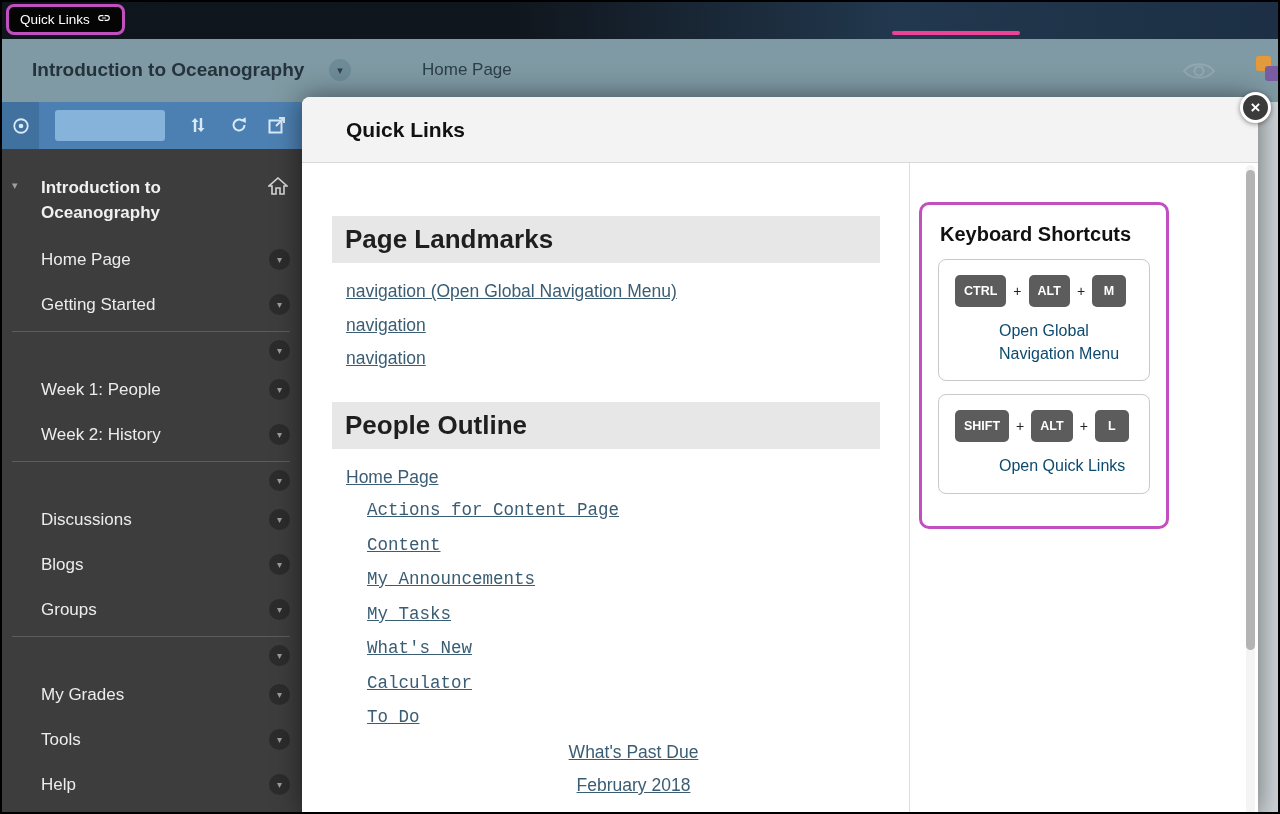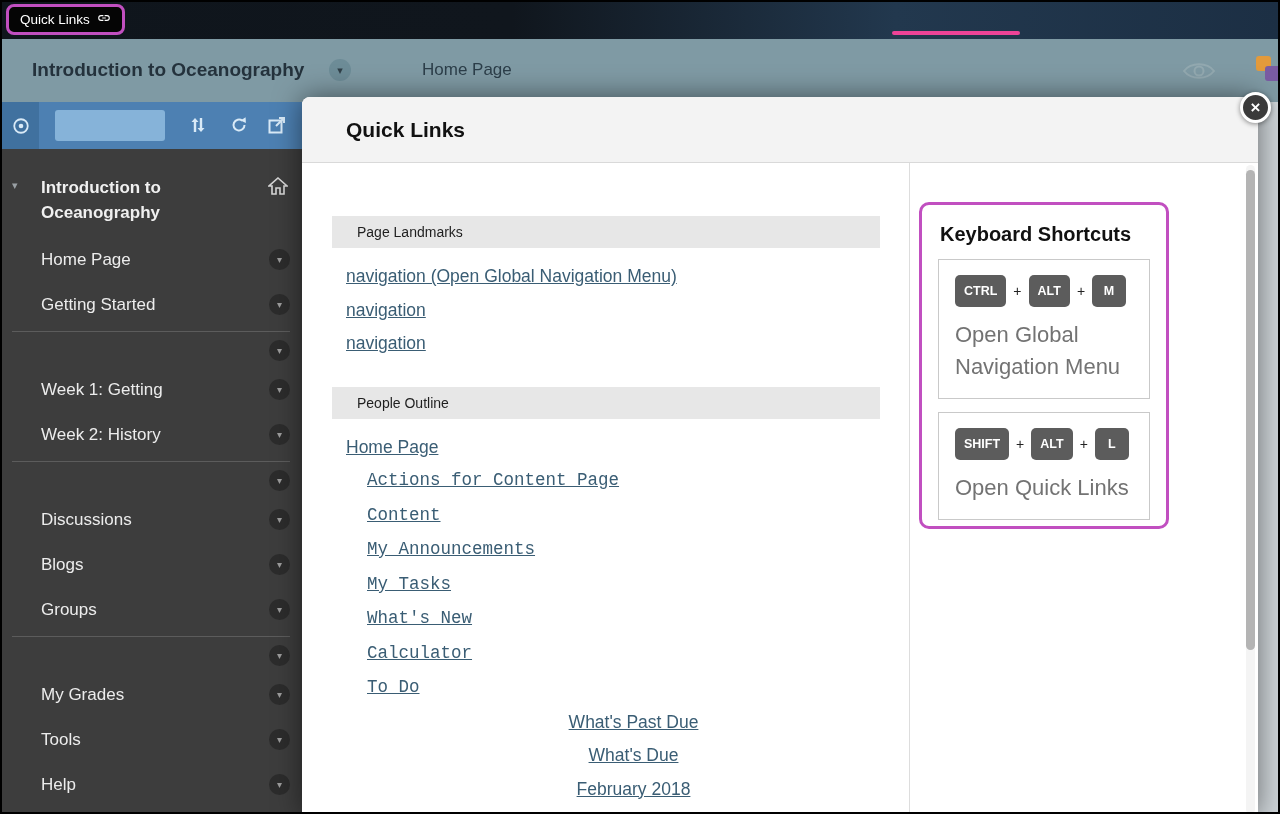--- a/index.html
+++ b/index.html
@@ -67,37 +67,37 @@
             display:flex; align-items:center; padding-left:44px; }
   .modal-title { font-size:21px; font-weight:bold; color:#111; }
   .modal-close { position:absolute; top:-5px; right:-13px; width:31px; height:31px; border-radius:50%;
             background:#3b3b3b; border:3px solid #fff; color:#fff; font-size:17px; font-weight:bold;
             display:flex; align-items:center; justify-content:center; cursor:pointer;
             box-shadow:0 1px 5px rgba(0,0,0,.45); font-family:inherit; line-height:1; }
   .modal-body { position:absolute; top:66px; left:0; right:0; bottom:0; background:#fff; overflow:hidden; }
   .left-col { position:absolute; left:30px; top:0; width:548px; }
   .col-divider { position:absolute; left:607px; top:0; bottom:0; width:1px; background:#ddd; }
 
-  .section-band { background:#e7e7e7; color:#1f1f1f; font-size:14px; padding:8px 25px; }
+  .section-band { background:#e7e7e7; color:#1f1f1f; font-size:26px; padding:8px 13px;font-weight:bold; }
   .section-band:first-child { margin-top:53px; }
   .section-band + .link-list { padding:12px 0 26px; }
   .link-row { line-height:33.5px; padding-left:14px; }
   .link-row.indent-1 { padding-left:35px;font-family:Liberation Mono, monospace; }
   .link-row.indent-2 { padding-left:55px;text-align:center; }
   .qlink { color:#3a5d74; text-decoration:underline; font-size:17.5px; cursor:pointer;margin-top:36px; }
 
   .shortcut-panel { position:absolute; left:617px; top:39px; width:250px; height:327px;
             border:3px solid #c14fc0; border-radius:10px; background:#fff; padding:14px 16px; }
   .shortcut-title { font-size:20px; font-weight:bold; color:#111; margin:4px 0 8px 2px; }
-  .shortcut-box { border:1px solid #c9c9c9; border-radius:0; padding:15px 16px; margin-top:13px; background:#fff; }
+  .shortcut-box { border:1px solid #c9c9c9; border-radius:8px; padding:15px 16px; margin-top:13px; background:#fff; }
   .keys-row { display:flex; align-items:center; gap:7px; }
   .keycap { background:#5c5c5c; color:#fff; font-weight:bold; font-size:12.5px;
             padding:9px 9px; min-width:34px; text-align:center; border-radius:5px; }
   .plus { color:#222; font-size:14px; }
-  .shortcut-label { margin-top:12px; font-size:22px; color:#737373; line-height:1.45; }
+  .shortcut-label { margin-top:12px; font-size:16px; color:#0c4a6e; line-height:1.45;margin-left:44px; }
 
   .scroll-track { position:absolute; right:3px; top:2px; bottom:2px; width:9px;
             background:#f4f4f4; border-radius:5px; }
   .scroll-thumb { position:absolute; left:0; top:5px; width:9px; height:480px;
             background:#b4b4b4; border-radius:5px; cursor:pointer; }
 </style>
 </head>
 <body>
 
 <div class="screen">
@@ -179,21 +179,21 @@
           <span class="chev-circle">▾</span>
         </div>
         <div class="menu-item">
           <span class="menu-label">Getting Started</span>
           <span class="chev-circle">▾</span>
         </div>
         <div class="menu-divider">
           <span class="chev-circle">▾</span>
         </div>
         <div class="menu-item">
-          <span class="menu-label">Week 1: Getting</span>
+          <span class="menu-label">Week 1: People</span>
           <span class="chev-circle">▾</span>
         </div>
         <div class="menu-item">
           <span class="menu-label">Week 2: History</span>
           <span class="chev-circle">▾</span>
         </div>
         <div class="menu-divider">
           <span class="chev-circle">▾</span>
         </div>
         <div class="menu-item">
@@ -246,21 +246,20 @@
           <div class="link-list">
             <div class="link-row indent-0"><a class="qlink" href="#">Home Page</a></div>
             <div class="link-row indent-1"><a class="qlink" href="#">Actions for Content Page</a></div>
             <div class="link-row indent-1"><a class="qlink" href="#">Content</a></div>
             <div class="link-row indent-1"><a class="qlink" href="#">My Announcements</a></div>
             <div class="link-row indent-1"><a class="qlink" href="#">My Tasks</a></div>
             <div class="link-row indent-1"><a class="qlink" href="#">What's New</a></div>
             <div class="link-row indent-1"><a class="qlink" href="#">Calculator</a></div>
             <div class="link-row indent-1"><a class="qlink" href="#">To Do</a></div>
             <div class="link-row indent-2"><a class="qlink" href="#">What's Past Due</a></div>
-            <div class="link-row indent-2"><a class="qlink" href="#">What's Due</a></div>
             <div class="link-row indent-2"><a class="qlink" href="#">February 2018</a></div>
           </div>
         </div>
       <div class="col-divider"></div>
 
       <div class="shortcut-panel">
         <div class="shortcut-title">Keyboard Shortcuts</div>
         <div>
             <div class="shortcut-box">
               <div class="keys-row">

